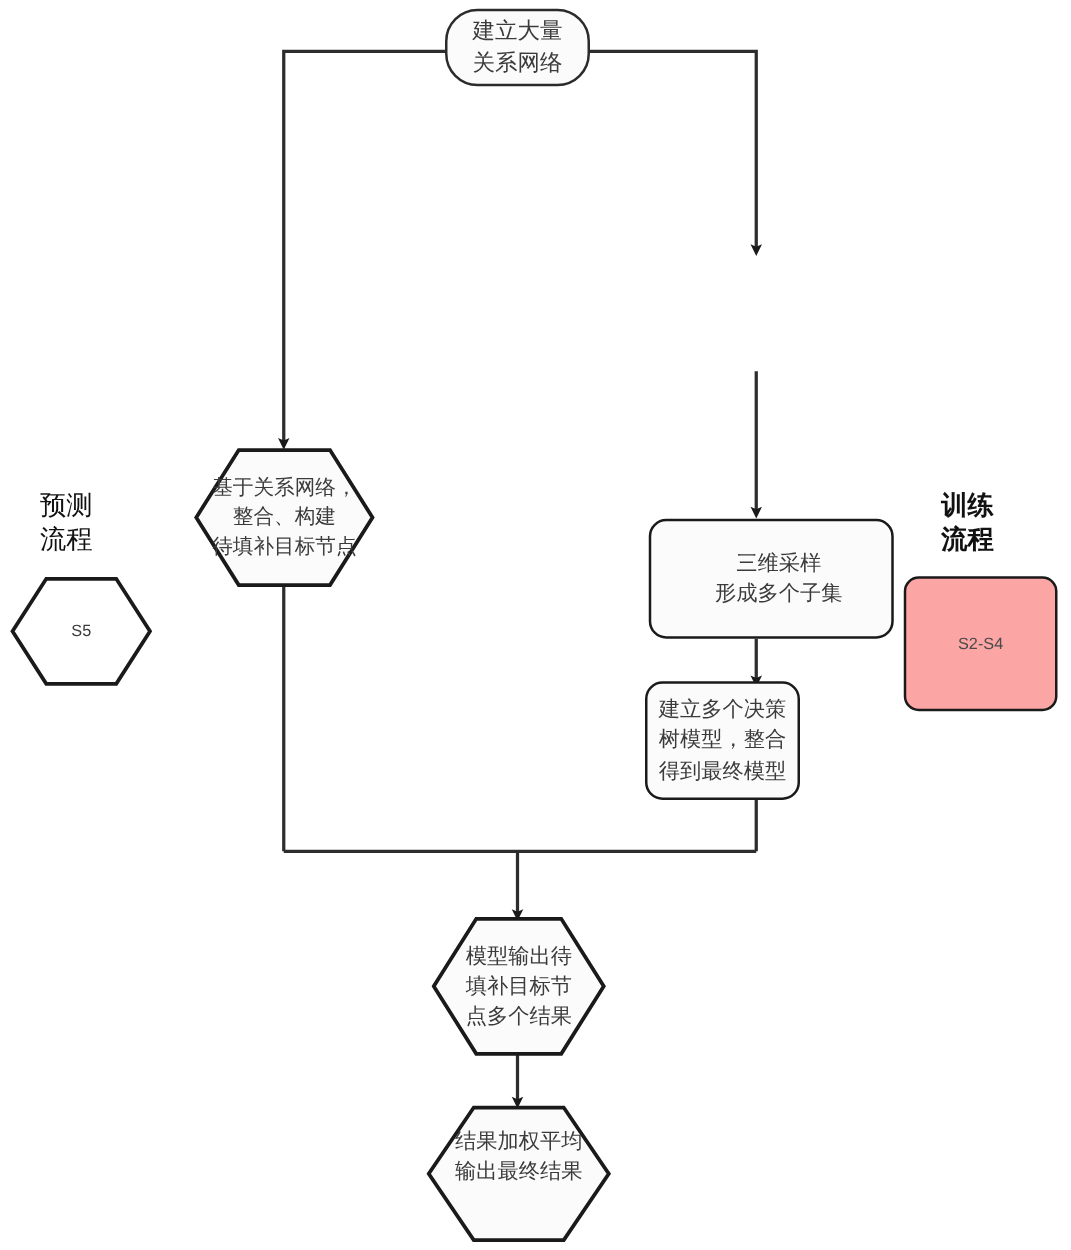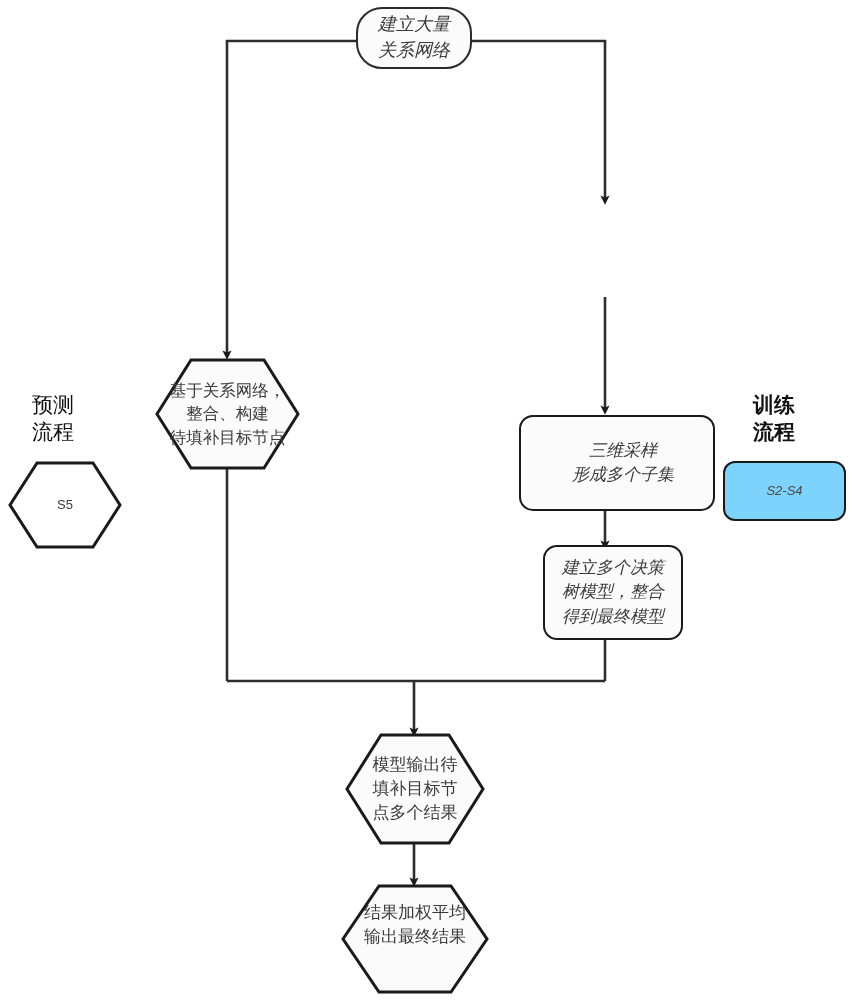--- a/index.html
+++ b/index.html
@@ -28,21 +28,20 @@
     position: absolute;
     box-sizing: border-box;
     display: flex;
     align-items: center;
     justify-content: center;
     text-align: center;
     color: #3b3b3b;
     line-height: 1.42;
     white-space: pre-line;
     z-index: 2;
-    font-style: italic;
   }
   
   .rrect {
     background: #fbfbfb;
     border: 2.5px solid #1a1a1a;
     border-radius: 14px;
   }
   .stadium {
     background: #fbfbfb;
     border: 2.5px solid #2b2b2b;
@@ -122,21 +121,21 @@
     </g>
   </svg>
 
   <div class="node stadium t18" style="left:356px; top:7px; width:116px; height:62px;">建立大量
 关系网络</div>
 
 
   <div class="node rrect t17" style="left:519px; top:415px; width:196px; height:96px;padding-left:12px;">三维采样
 形成多个子集</div>
 
-  <div class="node rrect t17" style="left:543px; top:545px; width:140px; height:95px;">建立多个决策
+  <div class="node rrect t17" style="left:516px; top:545px; width:124px; height:95px;">建立多个决策
 树模型，整合
 得到最终模型</div>
 
   <div class="hexwrap" style="left:345px; top:733px; width:140px; height:112px;">
     <svg width="140" height="112" viewBox="0 0 140 112">
       <polygon points="36,2 104,2 138,56 104,110 36,110 2,56" fill="#fbfbfb" stroke="#1a1a1a" stroke-width="3" stroke-linejoin="miter"></polygon>
     </svg>
     <div class="hextext t17">模型输出待
 填补目标节
 点多个结果</div>
@@ -165,15 +164,15 @@
   <div class="hexwrap" style="left:8px; top:461px; width:114px; height:88px;">
     <svg width="114" height="88" viewBox="0 0 114 88">
       <polygon points="29,2 85,2 112,44 85,86 29,86 2,44" fill="#ffffff" stroke="#1a1a1a" stroke-width="3" stroke-linejoin="miter"></polygon>
     </svg>
     <div class="hextext mono-id">S5</div>
   </div>
 
   <div class="legend-label t21 bold" style="left:753px; top:391px; width:110px;">训练
 流程</div>
 
-  <div class="node rrect mono-id" style="left:723px; top:461px; width:123px; height:60px; border-width:2.5px; border-radius:12px; background:#7dd3fc;">S2-S4</div>
+  <div class="node rrect mono-id" style="left:723px; top:461px; width:123px; height:108px; border-width:2.5px; border-radius:12px; background:#fca5a5;">S2-S4</div>
 
 </div>
 
 </body></html>

